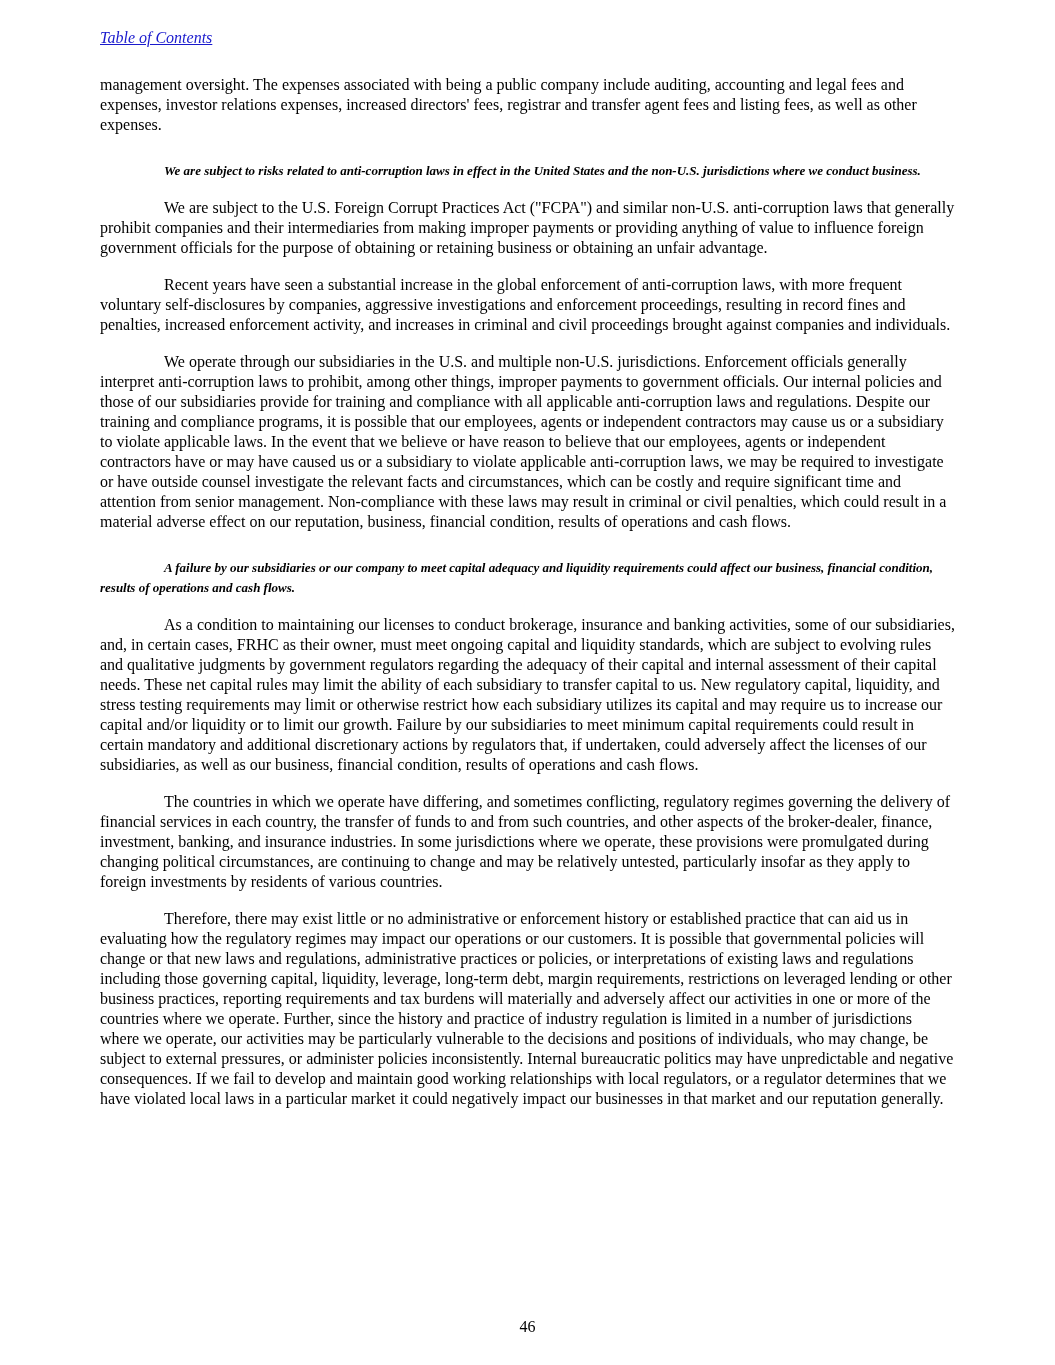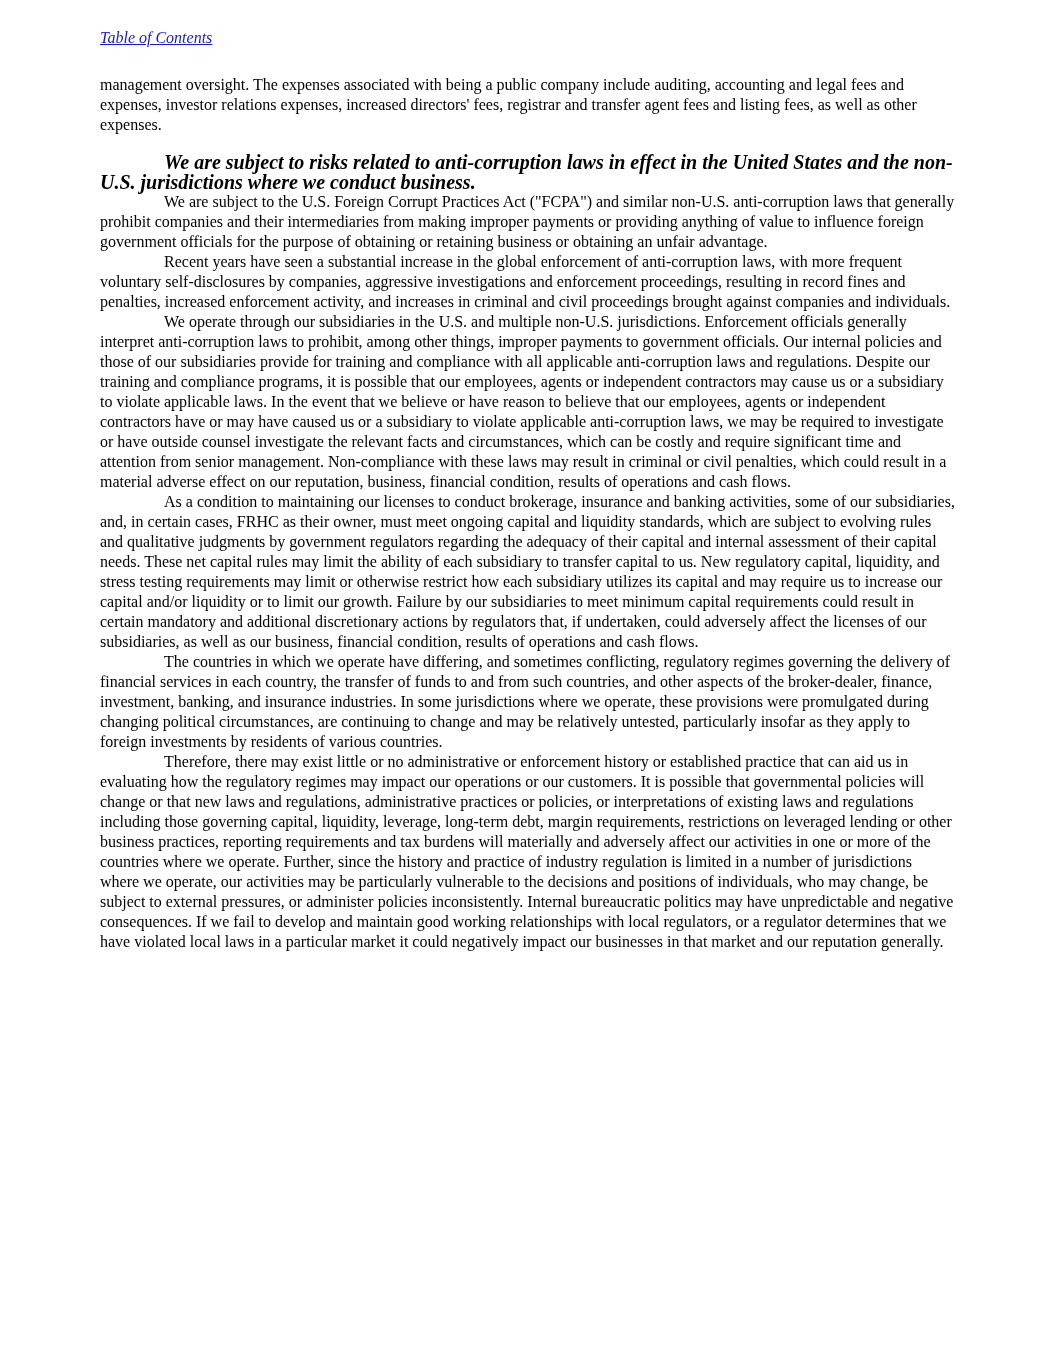--- a/index.html
+++ b/index.html
@@ -27,33 +27,34 @@
     text-decoration: underline;
     cursor: pointer;
   }
   .body-text {
     margin-top: 27px;
   }
   .para {
     font-size: 16px;
     line-height: 20px;
     text-indent: 64px;
+    margin-top: 17px;
     text-align: left;
   }
   .para.no-indent {
     text-indent: 0;
     margin-top: 8px;
   }
   .heading {
-    font-size: 20px;
+    font-size: 13px;
     line-height: 20px;
     font-weight: bold;
     font-style: italic;
     text-indent: 64px;
-    margin-top: 17px;
+    margin-top: 26px;
   }
   .page-footer {
     position: absolute;
     bottom: 28px;
     left: 0;
     width: 1055px;
     text-align: center;
     font-size: 16px;
     line-height: 20px;
   }
@@ -70,24 +71,26 @@
     <p class="para no-indent">management oversight. The expenses associated with being a public company include auditing, accounting and legal fees and expenses, investor relations expenses, increased directors' fees, registrar and transfer agent fees and listing fees, as well as other expenses.</p>
 
     <p class="heading">We are subject to risks related to anti-corruption laws in effect in the United States and the non-U.S. jurisdictions where we conduct business.</p>
 
     <p class="para">We are subject to the U.S. Foreign Corrupt Practices Act ("FCPA") and similar non-U.S. anti-corruption laws that generally prohibit companies and their intermediaries from making improper payments or providing anything of value to influence foreign government officials for the purpose of obtaining or retaining business or obtaining an unfair advantage.</p>
 
     <p class="para">Recent years have seen a substantial increase in the global enforcement of anti-corruption laws, with more frequent voluntary self-disclosures by companies, aggressive investigations and enforcement proceedings, resulting in record fines and penalties, increased enforcement activity, and increases in criminal and civil proceedings brought against companies and individuals.</p>
 
     <p class="para">We operate through our subsidiaries in the U.S. and multiple non-U.S. jurisdictions. Enforcement officials generally interpret anti-corruption laws to prohibit, among other things, improper payments to government officials. Our internal policies and those of our subsidiaries provide for training and compliance with all applicable anti-corruption laws and regulations. Despite our training and compliance programs, it is possible that our employees, agents or independent contractors may cause us or a subsidiary to violate applicable laws. In the event that we believe or have reason to believe that our employees, agents or independent contractors have or may have caused us or a subsidiary to violate applicable anti-corruption laws, we may be required to investigate or have outside counsel investigate the relevant facts and circumstances, which can be costly and require significant time and attention from senior management. Non-compliance with these laws may result in criminal or civil penalties, which could result in a material adverse effect on our reputation, business, financial condition, results of operations and cash flows.</p>
 
+    <p class="heading">A failure by our subsidiaries or our company to meet capital adequacy and liquidity requirements could affect our business, financial condition, results of operations and cash flows.</p>
 
     <p class="para">As a condition to maintaining our licenses to conduct brokerage, insurance and banking activities, some of our subsidiaries, and, in certain cases, FRHC as their owner, must meet ongoing capital and liquidity standards, which are subject to evolving rules and qualitative judgments by government regulators regarding the adequacy of their capital and internal assessment of their capital needs. These net capital rules may limit the ability of each subsidiary to transfer capital to us. New regulatory capital, liquidity, and stress testing requirements may limit or otherwise restrict how each subsidiary utilizes its capital and may require us to increase our capital and/or liquidity or to limit our growth. Failure by our subsidiaries to meet minimum capital requirements could result in certain mandatory and additional discretionary actions by regulators that, if undertaken, could adversely affect the licenses of our subsidiaries, as well as our business, financial condition, results of operations and cash flows.</p>
 
 
     <p class="para">The countries in which we operate have differing, and sometimes conflicting, regulatory regimes governing the delivery of financial services in each country, the transfer of funds to and from such countries, and other aspects of the broker-dealer, finance, investment, banking, and insurance industries. In some jurisdictions where we operate, these provisions were promulgated during changing political circumstances, are continuing to change and may be relatively untested, particularly insofar as they apply to foreign investments by residents of various countries.</p>
 
     <p class="para">Therefore, there may exist little or no administrative or enforcement history or established practice that can aid us in evaluating how the regulatory regimes may impact our operations or our customers. It is possible that governmental policies will change or that new laws and regulations, administrative practices or policies, or interpretations of existing laws and regulations including those governing capital, liquidity, leverage, long-term debt, margin requirements, restrictions on leveraged lending or other business practices, reporting requirements and tax burdens will materially and adversely affect our activities in one or more of the countries where we operate. Further, since the history and practice of industry regulation is limited in a number of jurisdictions where we operate, our activities may be particularly vulnerable to the decisions and positions of individuals, who may change, be subject to external pressures, or administer policies inconsistently. Internal bureaucratic politics may have unpredictable and negative consequences. If we fail to develop and maintain good working relationships with local regulators, or a regulator determines that we have violated local laws in a particular market it could negatively impact our businesses in that market and our reputation generally.</p>
 
   </div>
 
+  <div class="page-footer">46</div>
 
 </div>
 
 </body></html>

